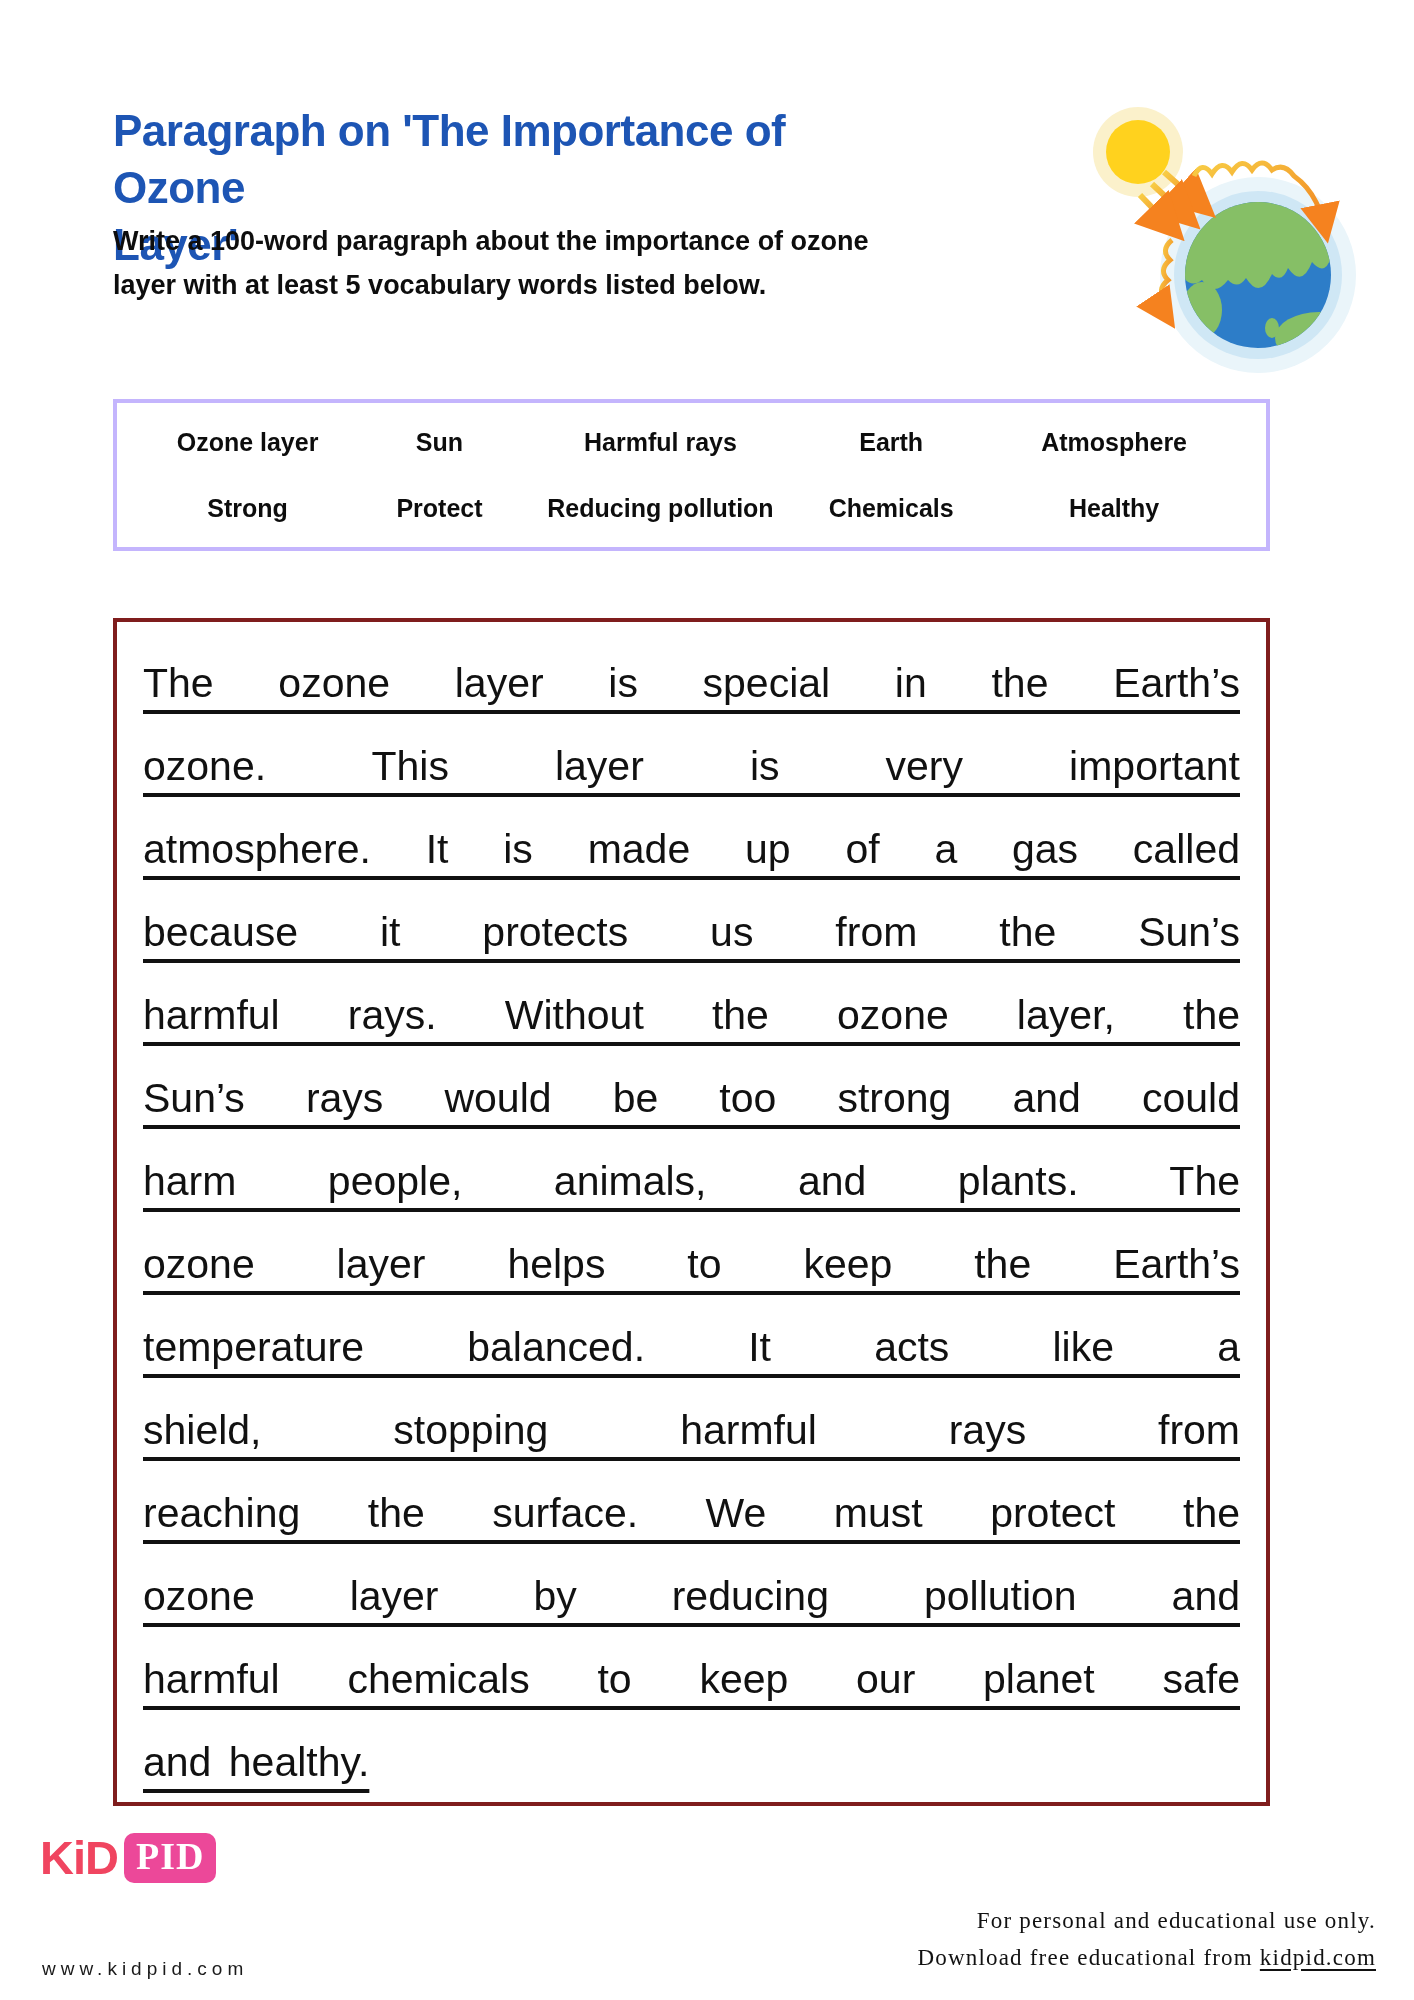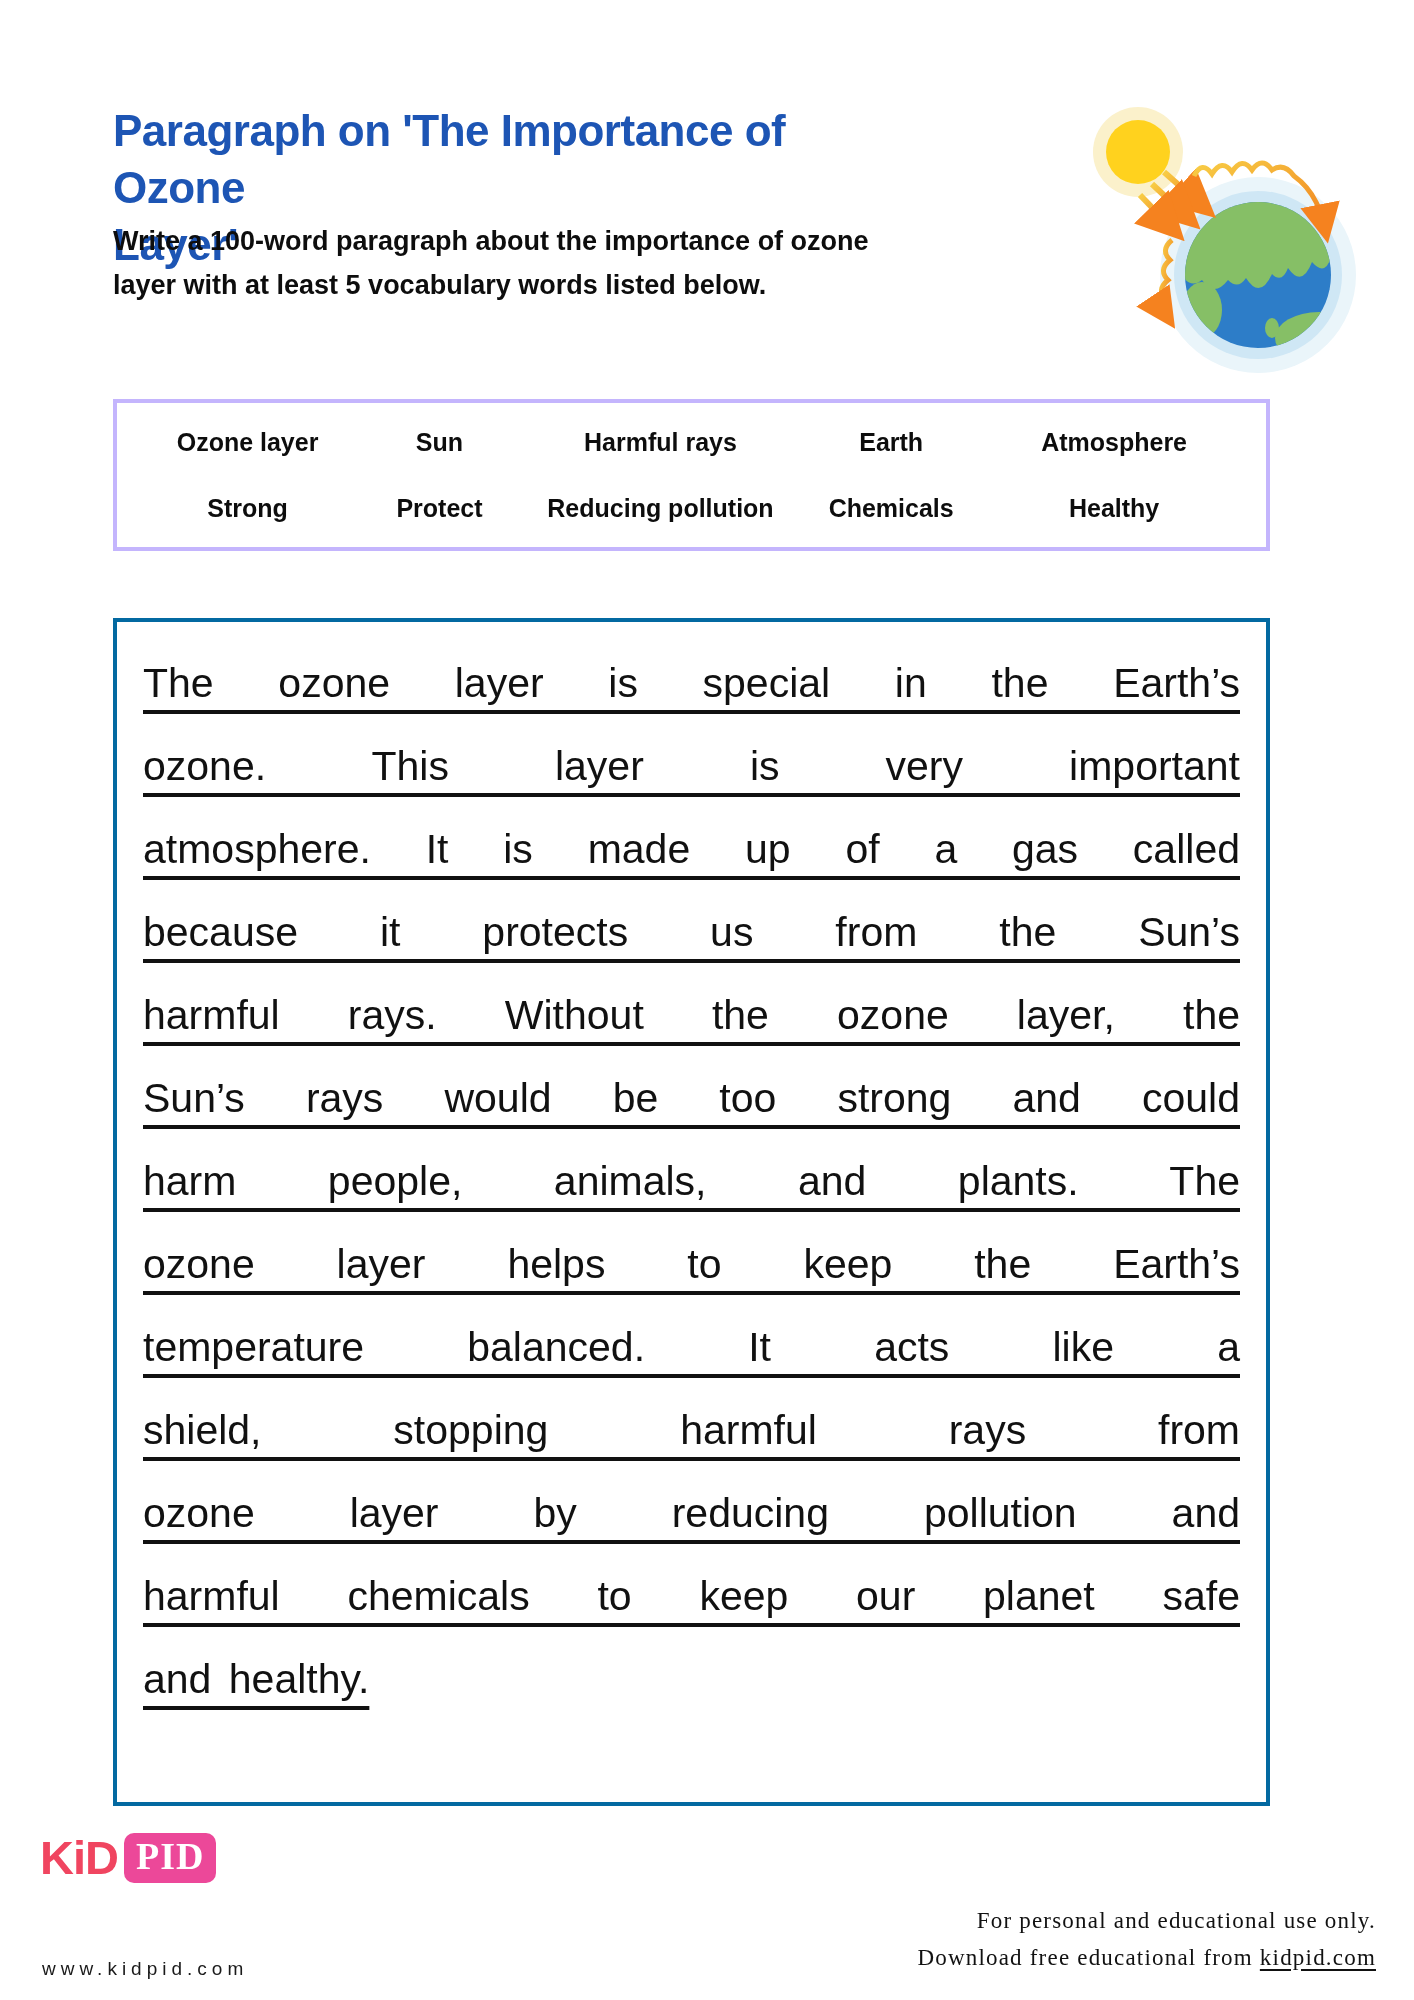--- a/index.html
+++ b/index.html
@@ -28,21 +28,21 @@
   .vocab-row{
     display:grid;grid-template-columns:1.12fr 0.86fr 1.42fr 0.96fr 1.34fr;
     align-items:center;
   }
   .vocab-word{
     text-align:center;font-size:25px;font-weight:700;color:#0d0d0d;white-space:nowrap;
   }
   
   .para-box{
     position:absolute;left:113px;top:612px;width:1157px;height:1188px;
-    border:4px solid #0369a1;box-sizing:border-box;
+    border:4px solid #7f1d1d;box-sizing:border-box;
     padding:20px 26px 0 26px;
   }
   .pline{
     height:83px;line-height:83px;white-space:nowrap;
     font-size:41px;color:#111;word-spacing:6px;
     text-align:justify;text-align-last:justify;
     text-decoration:underline;text-decoration-thickness:4px;
     text-underline-offset:13px;text-decoration-skip-ink:auto;
   }
   .pline.last{text-align-last:left;}
@@ -147,20 +147,21 @@
     <div class="pline">The ozone layer is special in the Earth’s</div>
     <div class="pline">ozone. This layer is very important</div>
     <div class="pline">atmosphere. It is made up of a gas called</div>
     <div class="pline">because it protects us from the Sun’s</div>
     <div class="pline">harmful rays. Without the ozone layer, the</div>
     <div class="pline">Sun’s rays would be too strong and could</div>
     <div class="pline">harm people, animals, and plants. The</div>
     <div class="pline">ozone layer helps to keep the Earth’s</div>
     <div class="pline">temperature balanced. It acts like a</div>
     <div class="pline">shield, stopping harmful rays from</div>
+    <div class="pline">reaching the surface. We must protect the</div>
     <div class="pline">ozone layer by reducing pollution and</div>
     <div class="pline">harmful chemicals to keep our planet safe</div>
     <div class="pline last">and healthy.</div>
   </div>
 
   <div class="logo">
     <span class="logo-kid">KiD</span>
     <span class="logo-pid">PID</span>
   </div>
   <div class="logo-url">www.kidpid.com</div>

